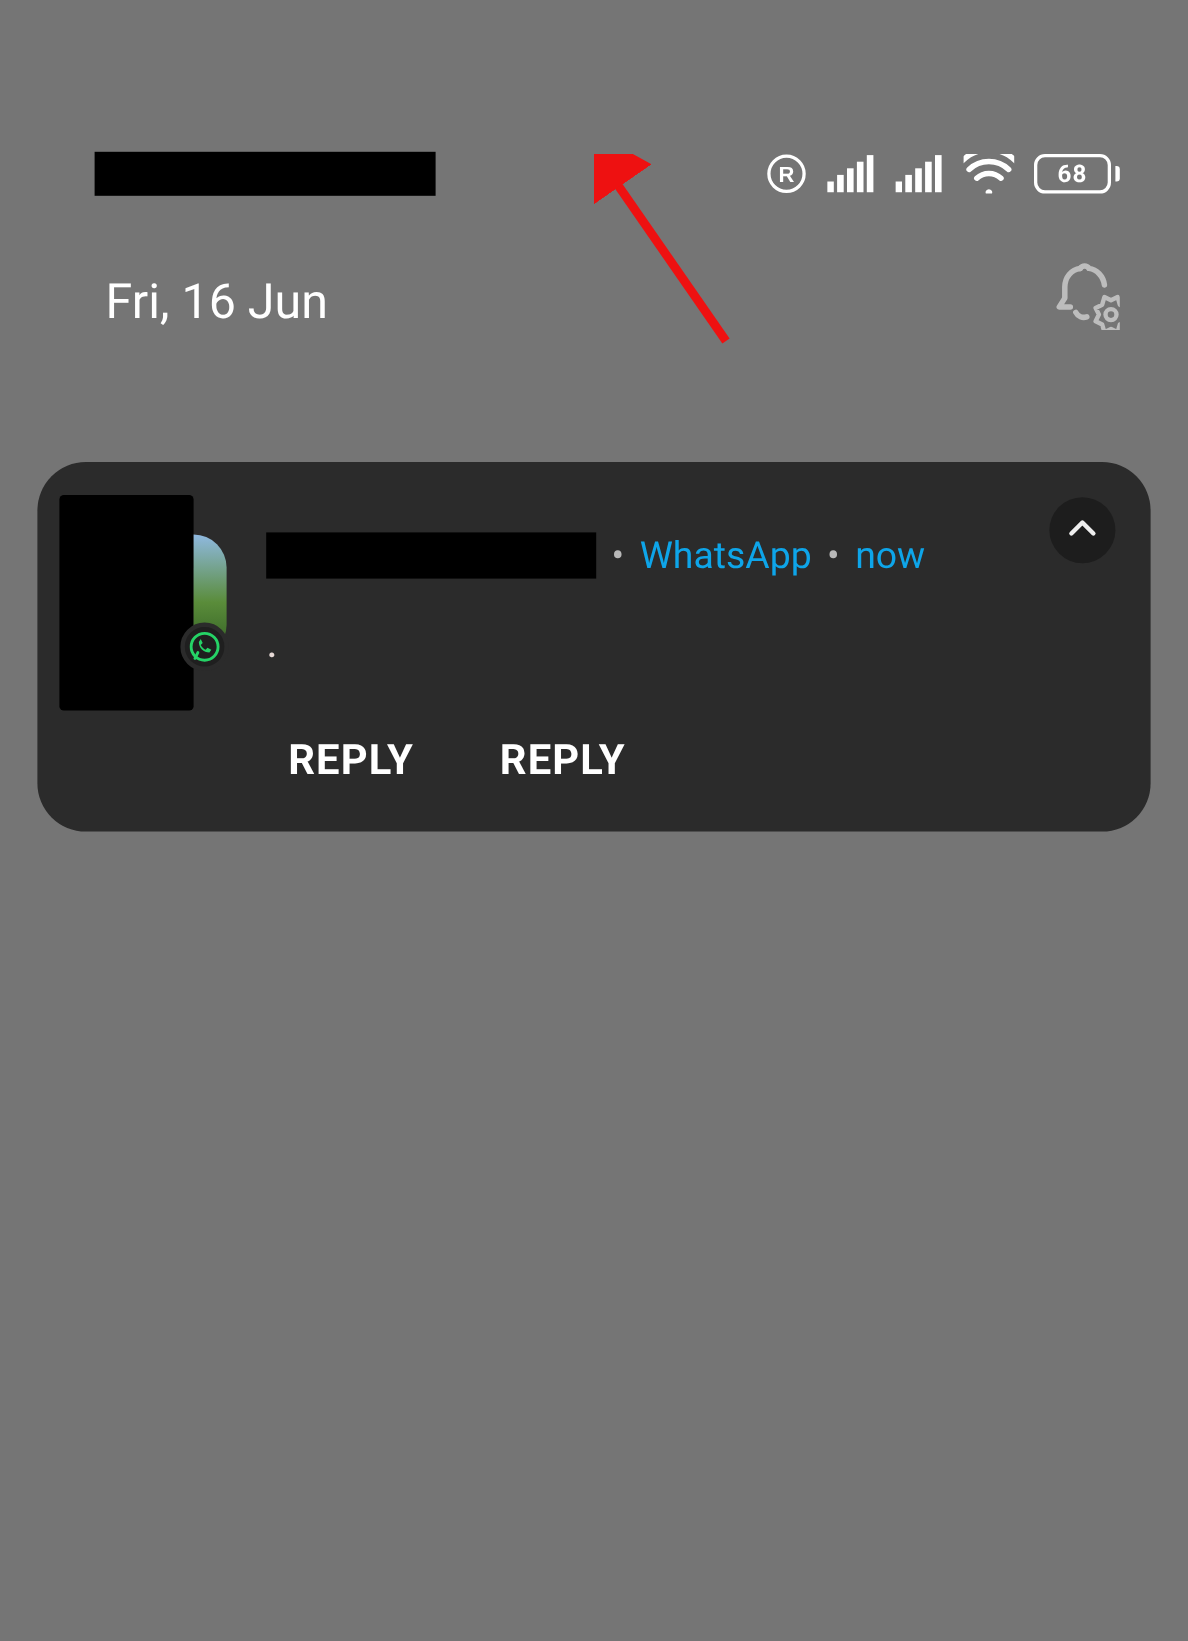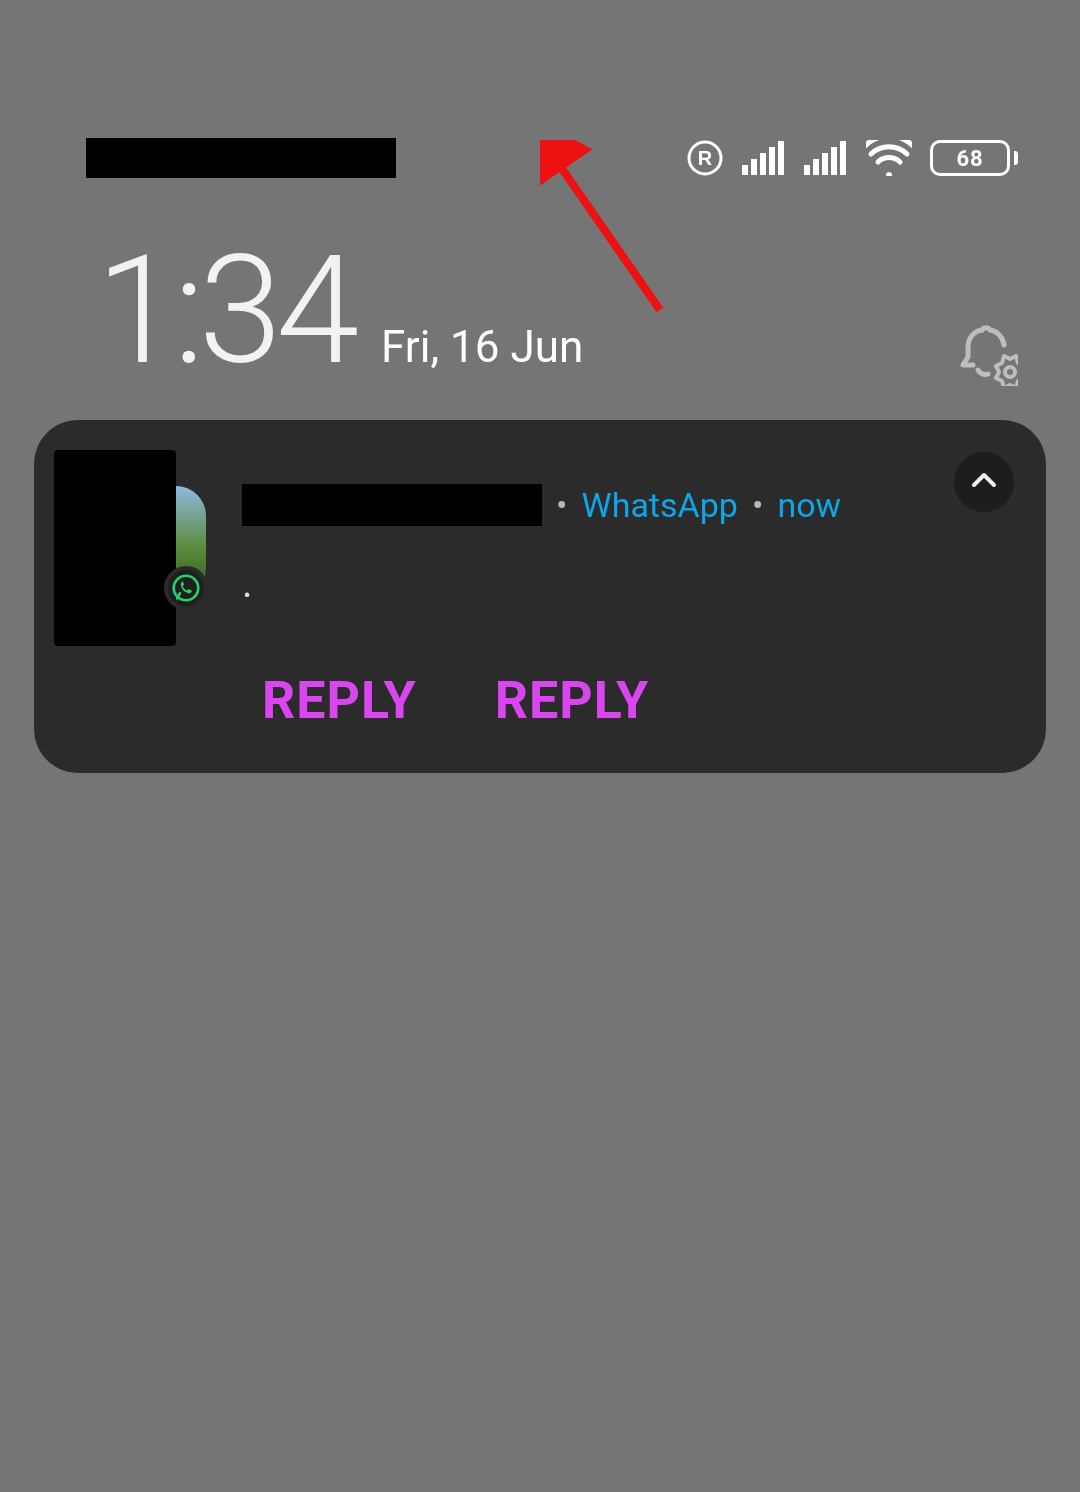--- a/index.html
+++ b/index.html
@@ -29,21 +29,21 @@
     }
     .status-icons {
       display: flex;
       align-items: center;
       gap: 18px;
     }
     .status-icons svg { display: block; }
 
     .battery-wrap{display:flex;align-items:center;gap:4px}
     .battery{
-      width:80px;height:36px;border:3px solid #fff;border-radius:10px;
+      width:70px;height:36px;border:3px solid #fff;border-radius:10px;
       display:flex;align-items:center;justify-content:center;
       font-size:22px;font-weight:700;letter-spacing:1px;
     }
     .battery-nub{width:4px;height:14px;background:#fff;border-radius:0 3px 3px 0}
 
     
     .clock-row{
       position:absolute;
       top:236px;left:0;right:0;
       padding:0 62px 0 96px;
@@ -92,21 +92,21 @@
       position:absolute;top:2px;right:2px;
       width:60px;height:60px;border-radius:50%;background:#1d1d1d;
       display:flex;align-items:center;justify-content:center;
     }
 
     .actions{
       display:flex;align-items:center;gap:78px;
       padding:0 10px 0 208px;margin-top:24px;
     }
     .action{
-      font-size:52px;font-weight:700;letter-spacing:1px;color:#d946ef;
+      font-size:38px;font-weight:700;letter-spacing:1px;color:#ffffff;
       white-space:nowrap;
     }
   </style>
 </head>
 <body>
 
 <div class="status-bar">
   <div class="carrier-redact"></div>
   <div class="status-icons">
 
@@ -148,21 +148,20 @@
 
     <span class="battery-wrap">
       <span class="battery">68</span>
       <span class="battery-nub"></span>
     </span>
   </div>
 </div>
 
 <div class="clock-row">
   <div class="clock-left">
-    <span class="clock-time">1:34</span>
     <span class="clock-date">Fri, 16 Jun</span>
   </div>
   <span class="bell-settings">
     <svg width="64" height="64" viewBox="0 0 64 64">
       <path d="M28 8c-8 1-14 8-14 17v10l-5 8h10" fill="none" stroke="#bdbdbd" stroke-width="5" stroke-linecap="round" stroke-linejoin="round"></path>
       <path d="M28 8c2-3 6-3 8 0 7 1 13 7 14 15" fill="none" stroke="#bdbdbd" stroke-width="5" stroke-linecap="round"></path>
       <path d="M24 48a8 8 0 0 0 10 4" fill="none" stroke="#bdbdbd" stroke-width="5" stroke-linecap="round"></path>
       <g transform="translate(36 34)">
         <polygon points="14,0 20,3 26,0 28,7 34,10 31,16 34,22 28,25 26,32 20,29 14,32 12,25 6,22 9,16 6,10 12,7" fill="none" stroke="#bdbdbd" stroke-width="4" stroke-linejoin="round"></polygon>
         <circle cx="20" cy="16" r="5" fill="none" stroke="#bdbdbd" stroke-width="4"></circle>

